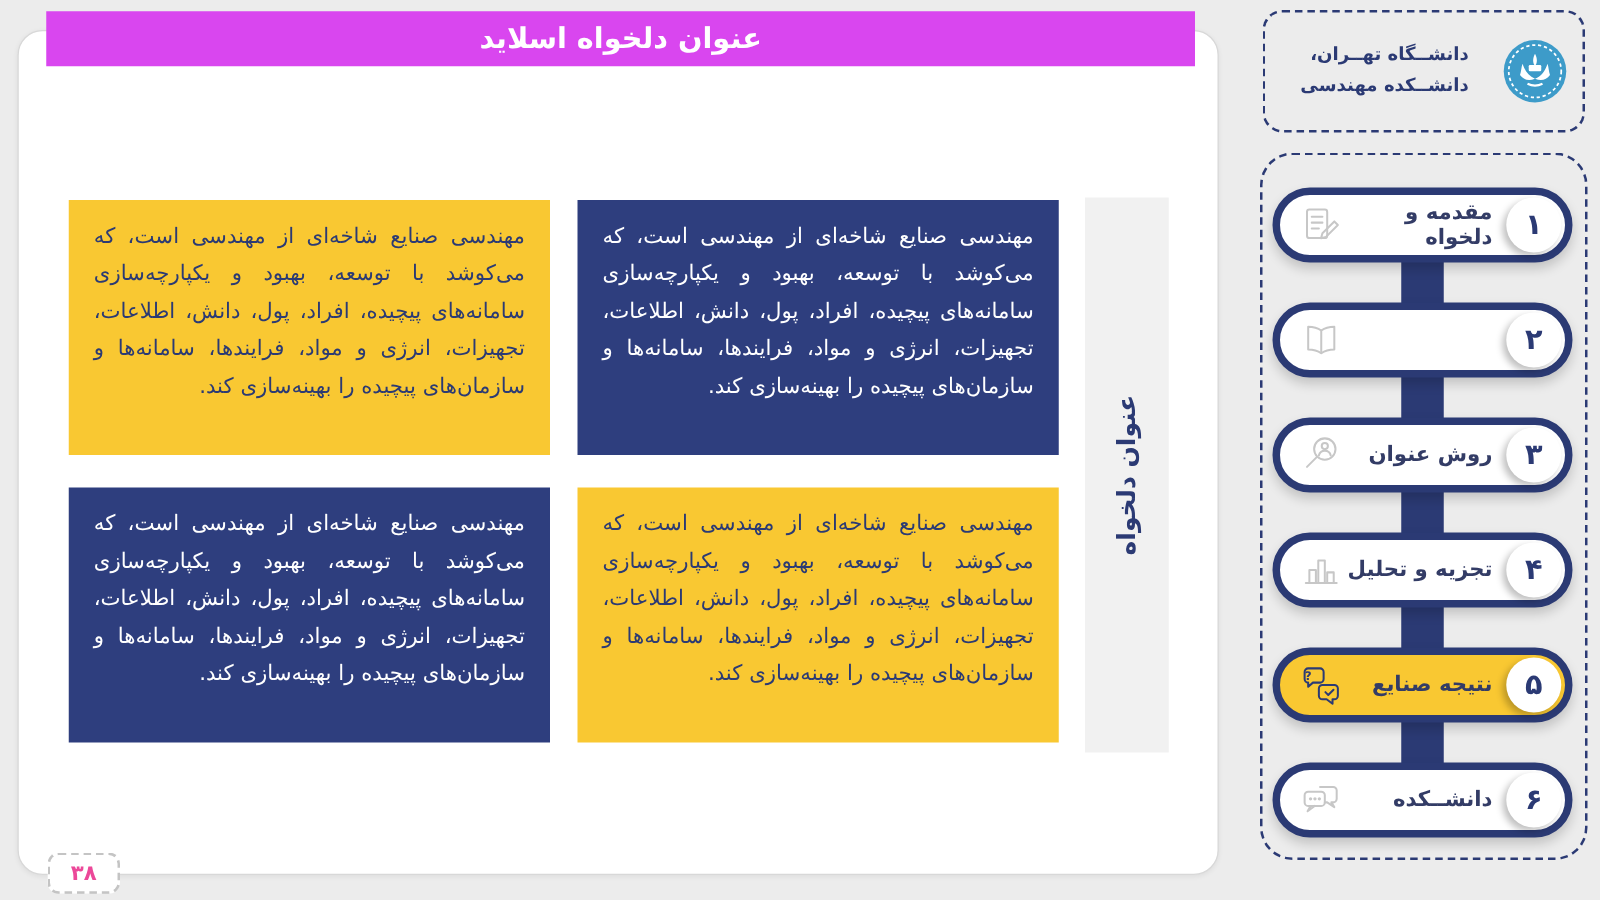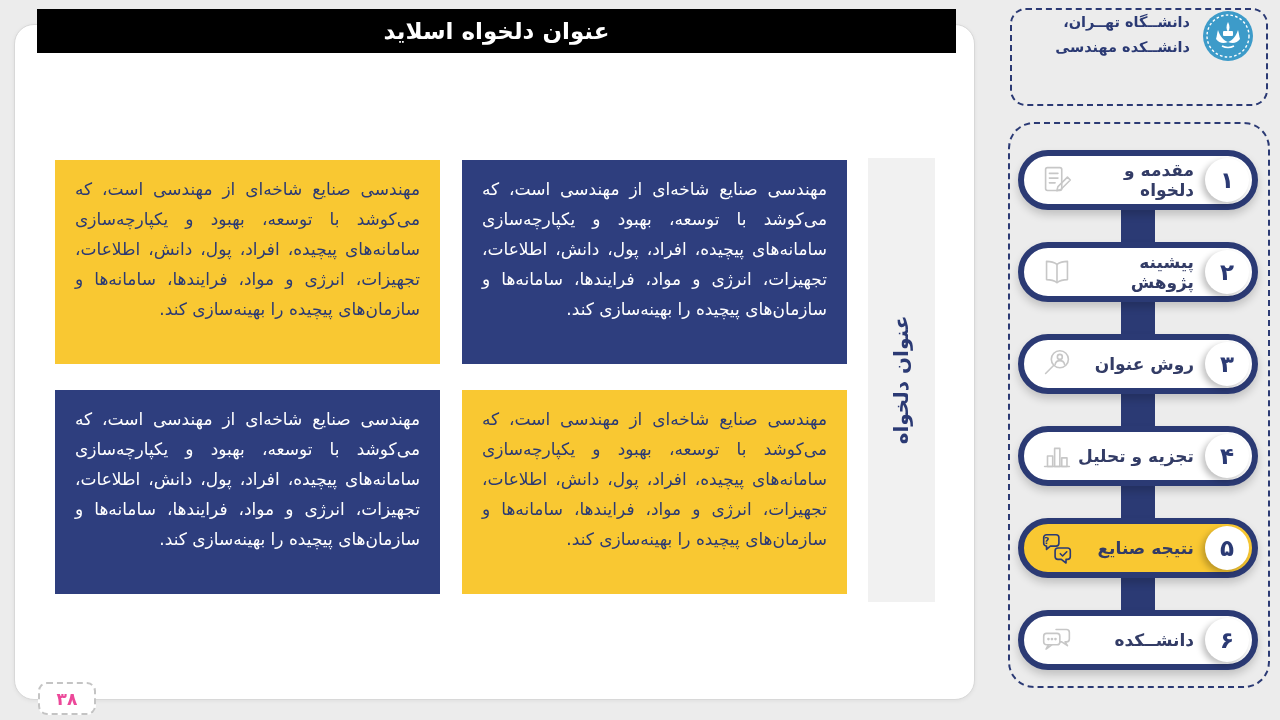--- a/index.html
+++ b/index.html
@@ -11,21 +11,21 @@
   }
 
   
   .card {
     position:absolute; left:14px; top:24px; width:961px; height:676px;
     background:#FFFFFF; border:1px solid #D8D8D8; border-radius:20px;
     box-shadow:0 1px 4px rgba(0,0,0,0.06);
   }
   .title-bar {
     position:absolute; left:37px; top:9px; width:919px; height:44px;
-    background:#000000; display:flex; align-items:center; justify-content:center;
+    background:#d946ef; display:flex; align-items:center; justify-content:center;
     z-index:3;
   }
   .title-bar span {
     color:#FFFFFF; font-size:23px; font-weight:bold; direction:rtl;
   }
 
   
   .block {
     position:absolute; width:385px; height:204px;
     padding:14px 20px; direction:rtl; text-align:justify;
@@ -54,22 +54,22 @@
     position:absolute; left:38px; top:682px; width:58px; height:33px;
     background:#FFFFFF; border:2px dashed #C4C4C4; border-radius:9px;
     display:flex; align-items:center; justify-content:center; z-index:4;
   }
   .page-badge span { color:#ec4899; font-size:17px; font-weight:bold; }
 
   
   .logo-box {
     position:absolute; left:1010px; top:8px; width:258px; height:98px;
     border:2px dashed #2B3A74; border-radius:16px;
-    display:flex; flex-direction:row-reverse; align-items:flex-start;
-    padding:0 12px; gap:12px; z-index:2;
+    display:flex; flex-direction:row-reverse; align-items:center;
+    padding:0 12px; gap:27px; z-index:2;
   }
   .logo-circle { width:52px; height:52px; flex:0 0 52px; }
   .logo-text {
     color:#2B3A74; font-size:14.5px; font-weight:600; line-height:1.75;
     direction:rtl; text-align:right; flex:1;
   }
 
   .nav-box {
     position:absolute; left:1008px; top:122px; width:262px; height:566px;
     border:2px dashed #2B3A74; border-radius:26px; z-index:1;
@@ -159,21 +159,20 @@
       <rect x="8" y="7" width="17" height="24" rx="2"></rect>
       <path d="M12 13h9M12 18h9M12 23h6"></path>
       <path d="M21 27l10-10 3 3-10 10-4.2 1.2z"></path>
     </svg>
   </span>
 </div>
 
 <div class="pill" style="top:242px">
   <div class="pill-right">
     <div class="num-circle">۲</div>
-    <span class="pill-label">پیشینه پژوهش</span>
   </div>
   <span class="nav-icon">
     <svg viewBox="0 0 40 40">
       <path d="M20 12c-3-2.2-7-3.2-11-3.2V28c4 0 8 1 11 3.2 3-2.2 7-3.2 11-3.2V8.8c-4 0-8 1-11 3.2z"></path>
       <path d="M20 12v19"></path>
     </svg>
   </span>
 </div>
 
 <div class="pill" style="top:334px">

